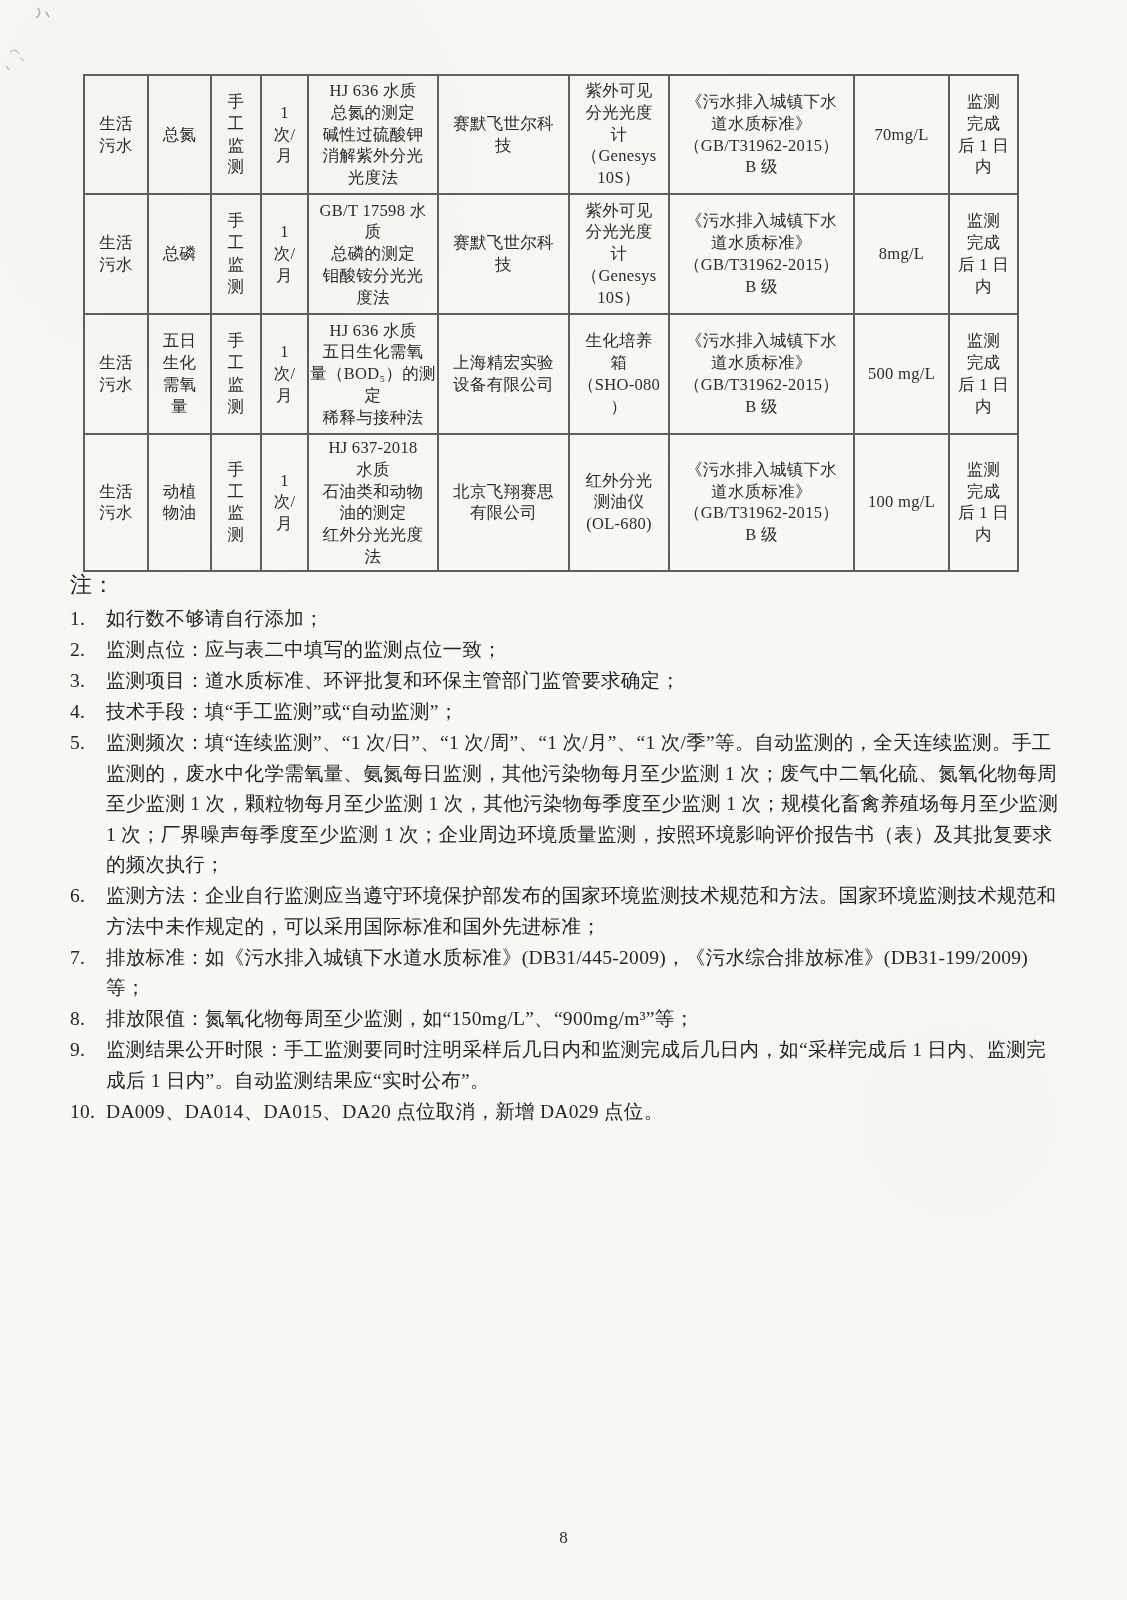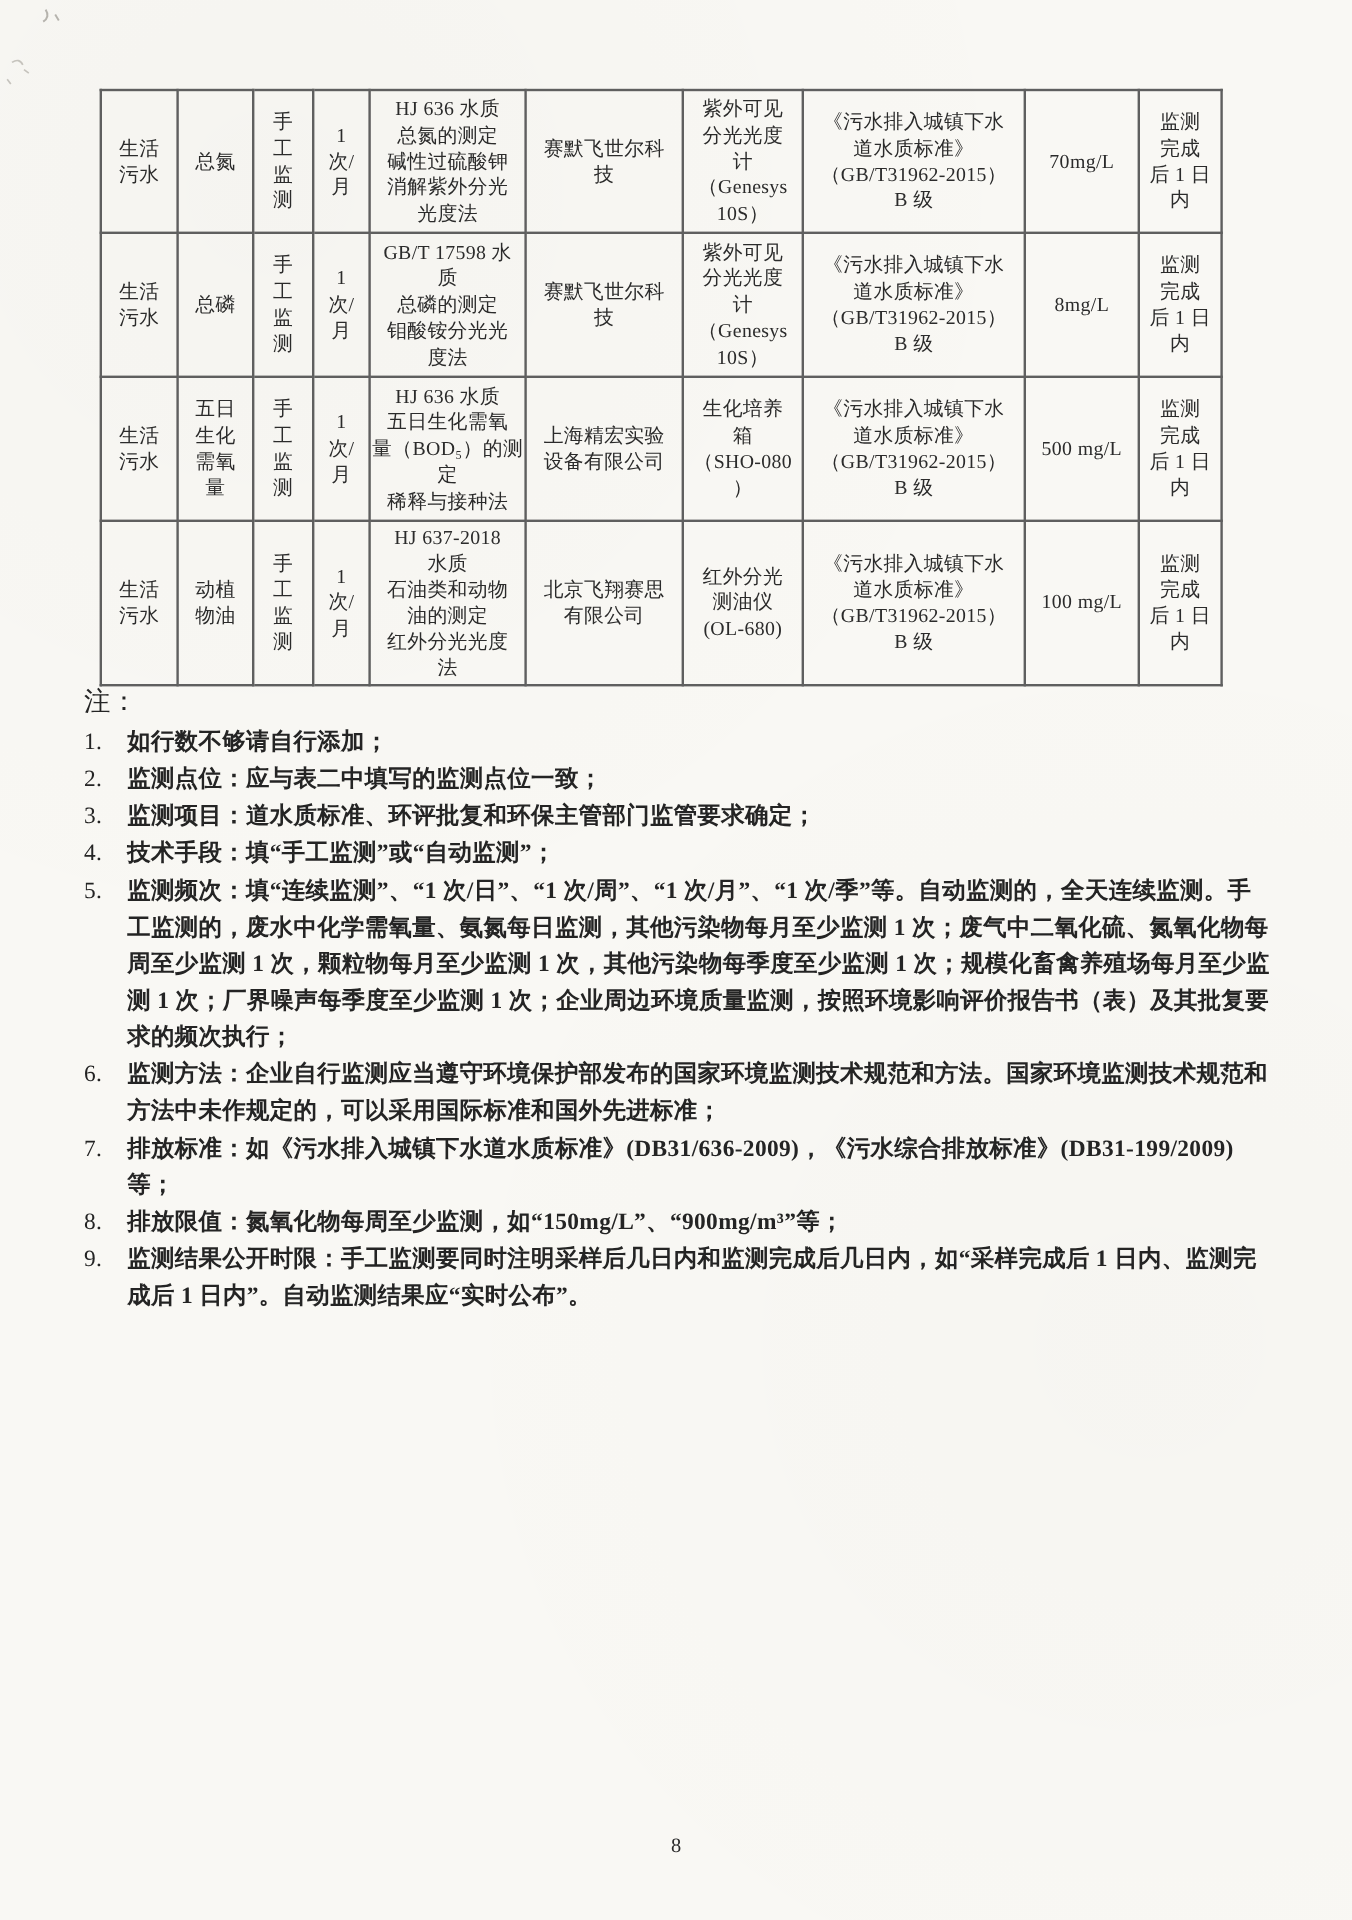--- a/index.html
+++ b/index.html
@@ -39,21 +39,21 @@
   
   .notes {
     position:absolute; left:70px; top:570px; width:992px;
     font-size:19.5px;
     color:#242424;
     letter-spacing:0.3px;
   }
   .notes-label { font-size:22px; line-height:30px; margin-bottom:4px; }
   .note-item { display:flex; line-height:30.5px; margin-bottom:0.5px; }
   .note-num { flex:none; width:36px; }
-  .note-text { flex:1;font-weight:bold; }
+  .note-text { flex:1; }
   
   .page-number {
     position:absolute; left:0; right:0; top:1528px;
     text-align:center; font-size:17px; color:#2b2b2b;
   }
   
   .pencil-marks { position:absolute; left:0; top:0; }
 </style>
 </head>
 <body>
@@ -238,27 +238,31 @@
     <div class="note-item">
       <span class="note-num">5.</span>
       <span class="note-text">监测频次：填“连续监测”、“1 次/日”、“1 次/周”、“1 次/月”、“1 次/季”等。自动监测的，全天连续监测。手工监测的，废水中化学需氧量、氨氮每日监测，其他污染物每月至少监测 1 次；废气中二氧化硫、氮氧化物每周至少监测 1 次，颗粒物每月至少监测 1 次，其他污染物每季度至少监测 1 次；规模化畜禽养殖场每月至少监测 1 次；厂界噪声每季度至少监测 1 次；企业周边环境质量监测，按照环境影响评价报告书（表）及其批复要求的频次执行；</span>
     </div>
     <div class="note-item">
       <span class="note-num">6.</span>
       <span class="note-text">监测方法：企业自行监测应当遵守环境保护部发布的国家环境监测技术规范和方法。国家环境监测技术规范和方法中未作规定的，可以采用国际标准和国外先进标准；</span>
     </div>
     <div class="note-item">
       <span class="note-num">7.</span>
-      <span class="note-text">排放标准：如《污水排入城镇下水道水质标准》(DB31/636-2009)，《污水综合排放标准》(DB31-199/2009)等；</span>
+      <span class="note-text">排放标准：如《污水排入城镇下水道水质标准》(DB31/445-2009)，《污水综合排放标准》(DB31-199/2009)等；</span>
     </div>
     <div class="note-item">
       <span class="note-num">8.</span>
       <span class="note-text">排放限值：氮氧化物每周至少监测，如“150mg/L”、“900mg/m³”等；</span>
     </div>
     <div class="note-item">
       <span class="note-num">9.</span>
       <span class="note-text">监测结果公开时限：手工监测要同时注明采样后几日内和监测完成后几日内，如“采样完成后 1 日内、监测完成后 1 日内”。自动监测结果应“实时公布”。</span>
     </div>
+    <div class="note-item">
+      <span class="note-num">10.</span>
+      <span class="note-text">DA009、DA014、DA015、DA20 点位取消，新增 DA029 点位。</span>
+    </div>
   </div>
 
   <div class="page-number">8</div>
 
 </div>
 
 </body></html>

